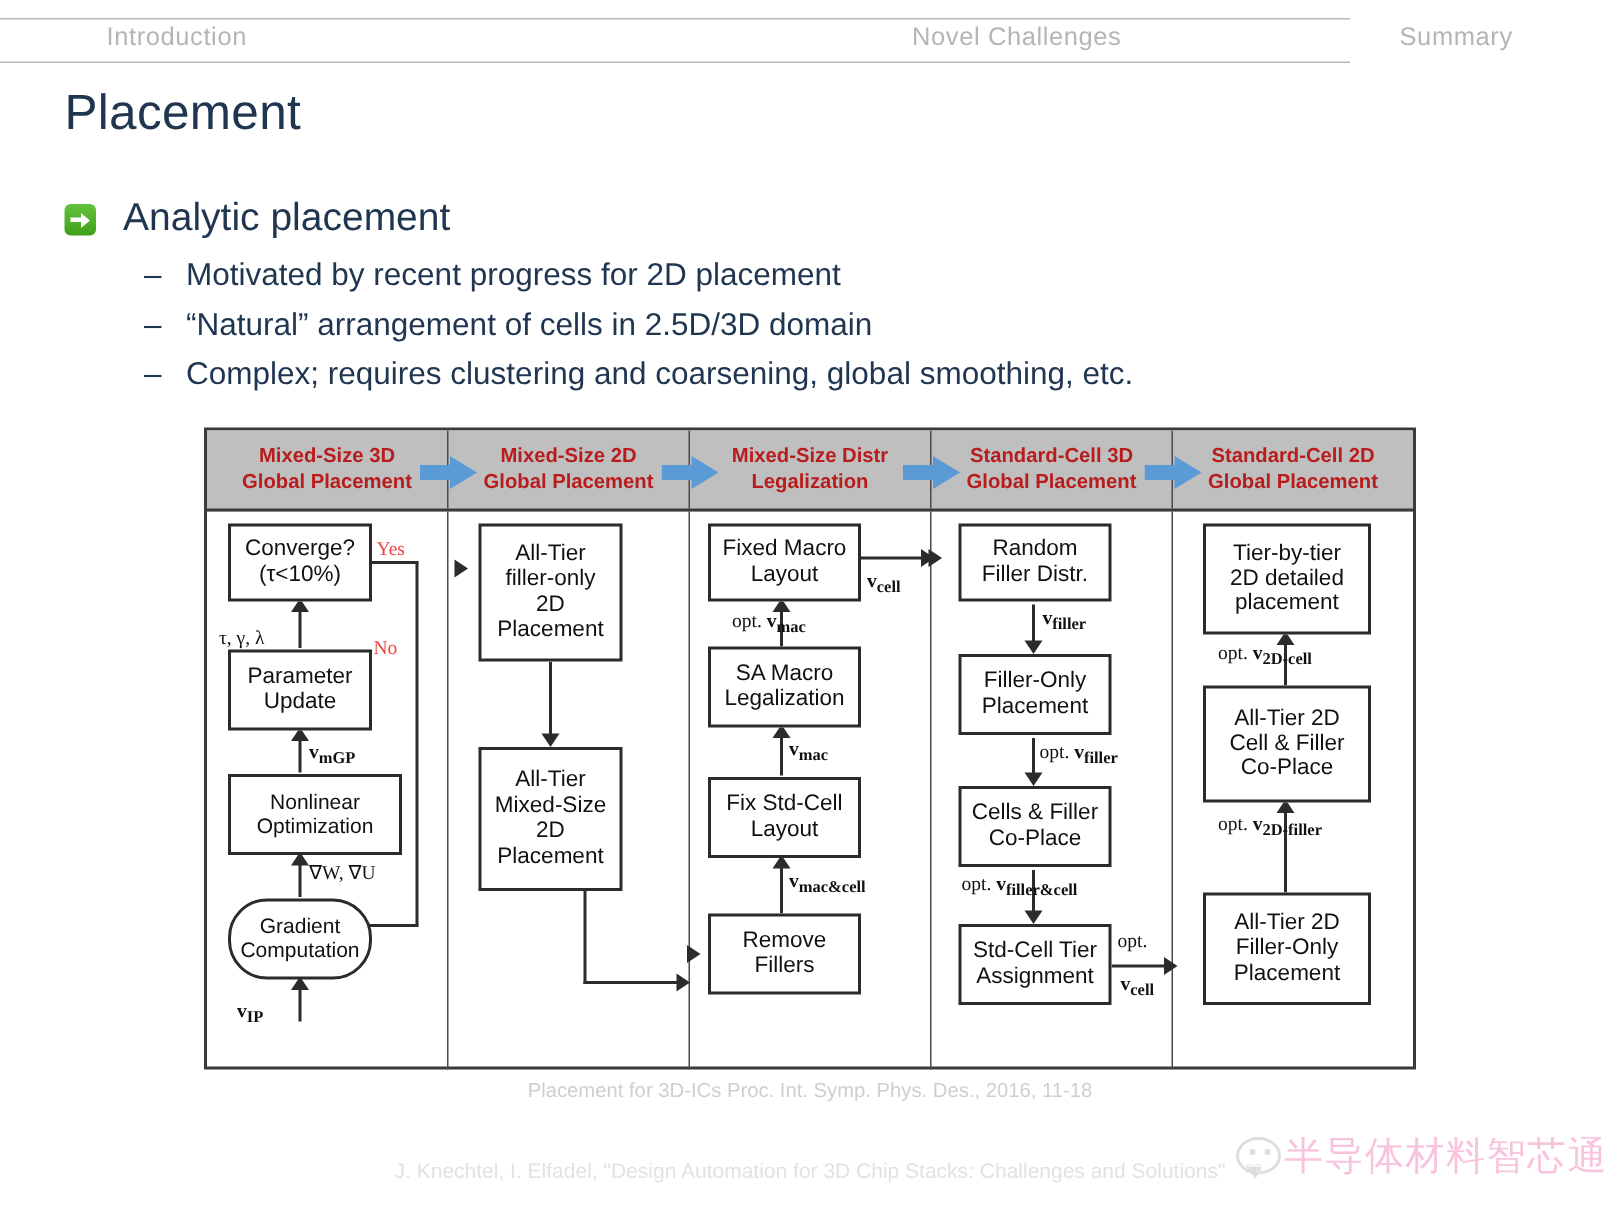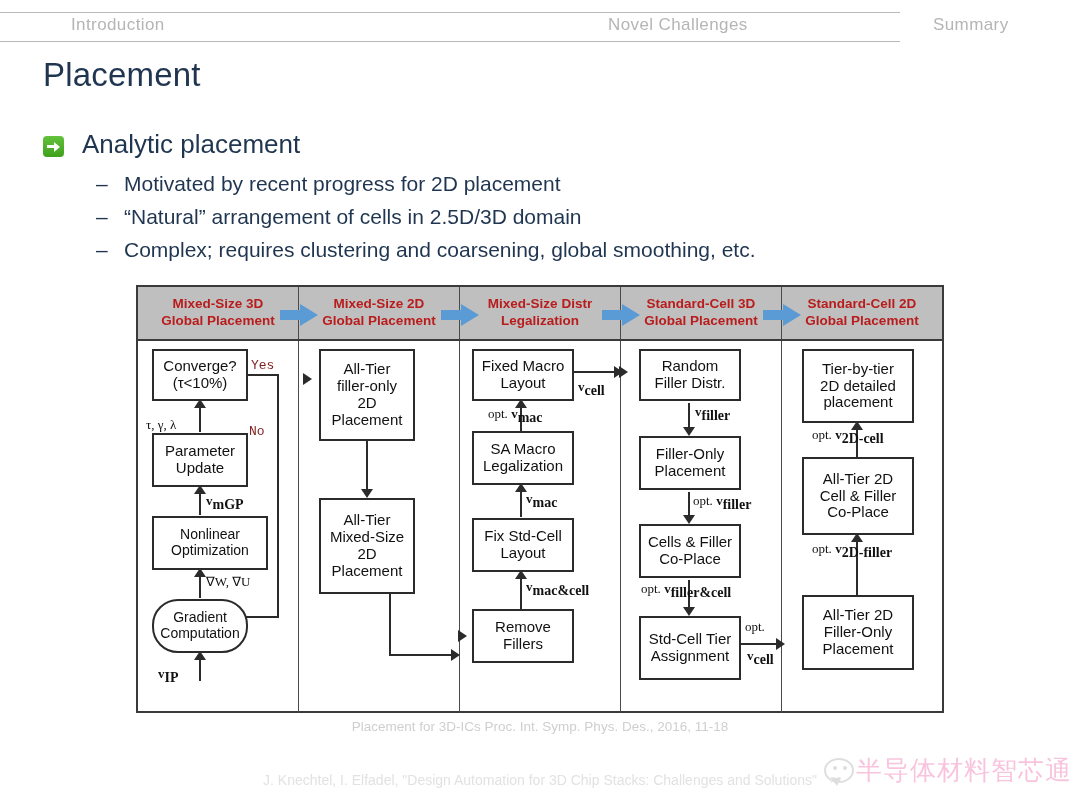--- a/index.html
+++ b/index.html
@@ -213,28 +213,28 @@
   }
   .edge-lbl {
     position: absolute;
     font-size: 13px;
     color: #111;
     white-space: nowrap;
     z-index: 4;
     font-family: "Liberation Serif", serif;
   }
   .edge-lbl .vv { font-weight: bold; font-family: "Liberation Serif", serif; }
-  .edge-lbl sub { font-size: 14px; font-weight: bold; }
+  .edge-lbl sub { font-size: 11px; font-weight: bold; }
   .plain-lbl {
     position: absolute;
     font-size: 13px;
-    color: #7f1d1d;
+    color: #ef4444;
     white-space: nowrap;
     z-index: 4;
-    font-family: Liberation Mono, monospace;
+    font-family: Liberation Serif, serif;
   }
 
   
   .blue-arrow {
     position: absolute;
     z-index: 6;
     top: 16px;
     width: 38px; height: 24px;
   }
 
@@ -546,21 +546,21 @@
           <div>
             <div>Cells &amp; Filler</div>
             <div>Co-Place</div>
           </div>
         </div>
 
         <div class="vline" style="left:67px; top:239px; height:31px;"></div>
         <div class="arr-dn" style="left:62px; top:266px;"></div>
         <span class="edge-lbl" style="left:20px; top:240px;"><span>opt.</span>&nbsp;<span class="vv">v</span><sub>filler&amp;cell</sub></span>
 
-        <div class="node" style="left:18px; top:275px; width:102px; height:64px;">
+        <div class="node" style="left:18px; top:275px; width:102px; height:54px;">
           <div>
             <div>Std-Cell Tier</div>
             <div>Assignment</div>
           </div>
         </div>
         <div class="hline" style="left:120px; top:302px; width:42px;"></div>
         <div class="arr-rt" style="left:155px; top:297px;"></div>
         <span class="edge-lbl" style="left:124px; top:278px;">opt.</span>
         <span class="edge-lbl" style="left:126px; top:307px;"><span class="vv">v</span><sub>cell</sub></span>
       </div>

